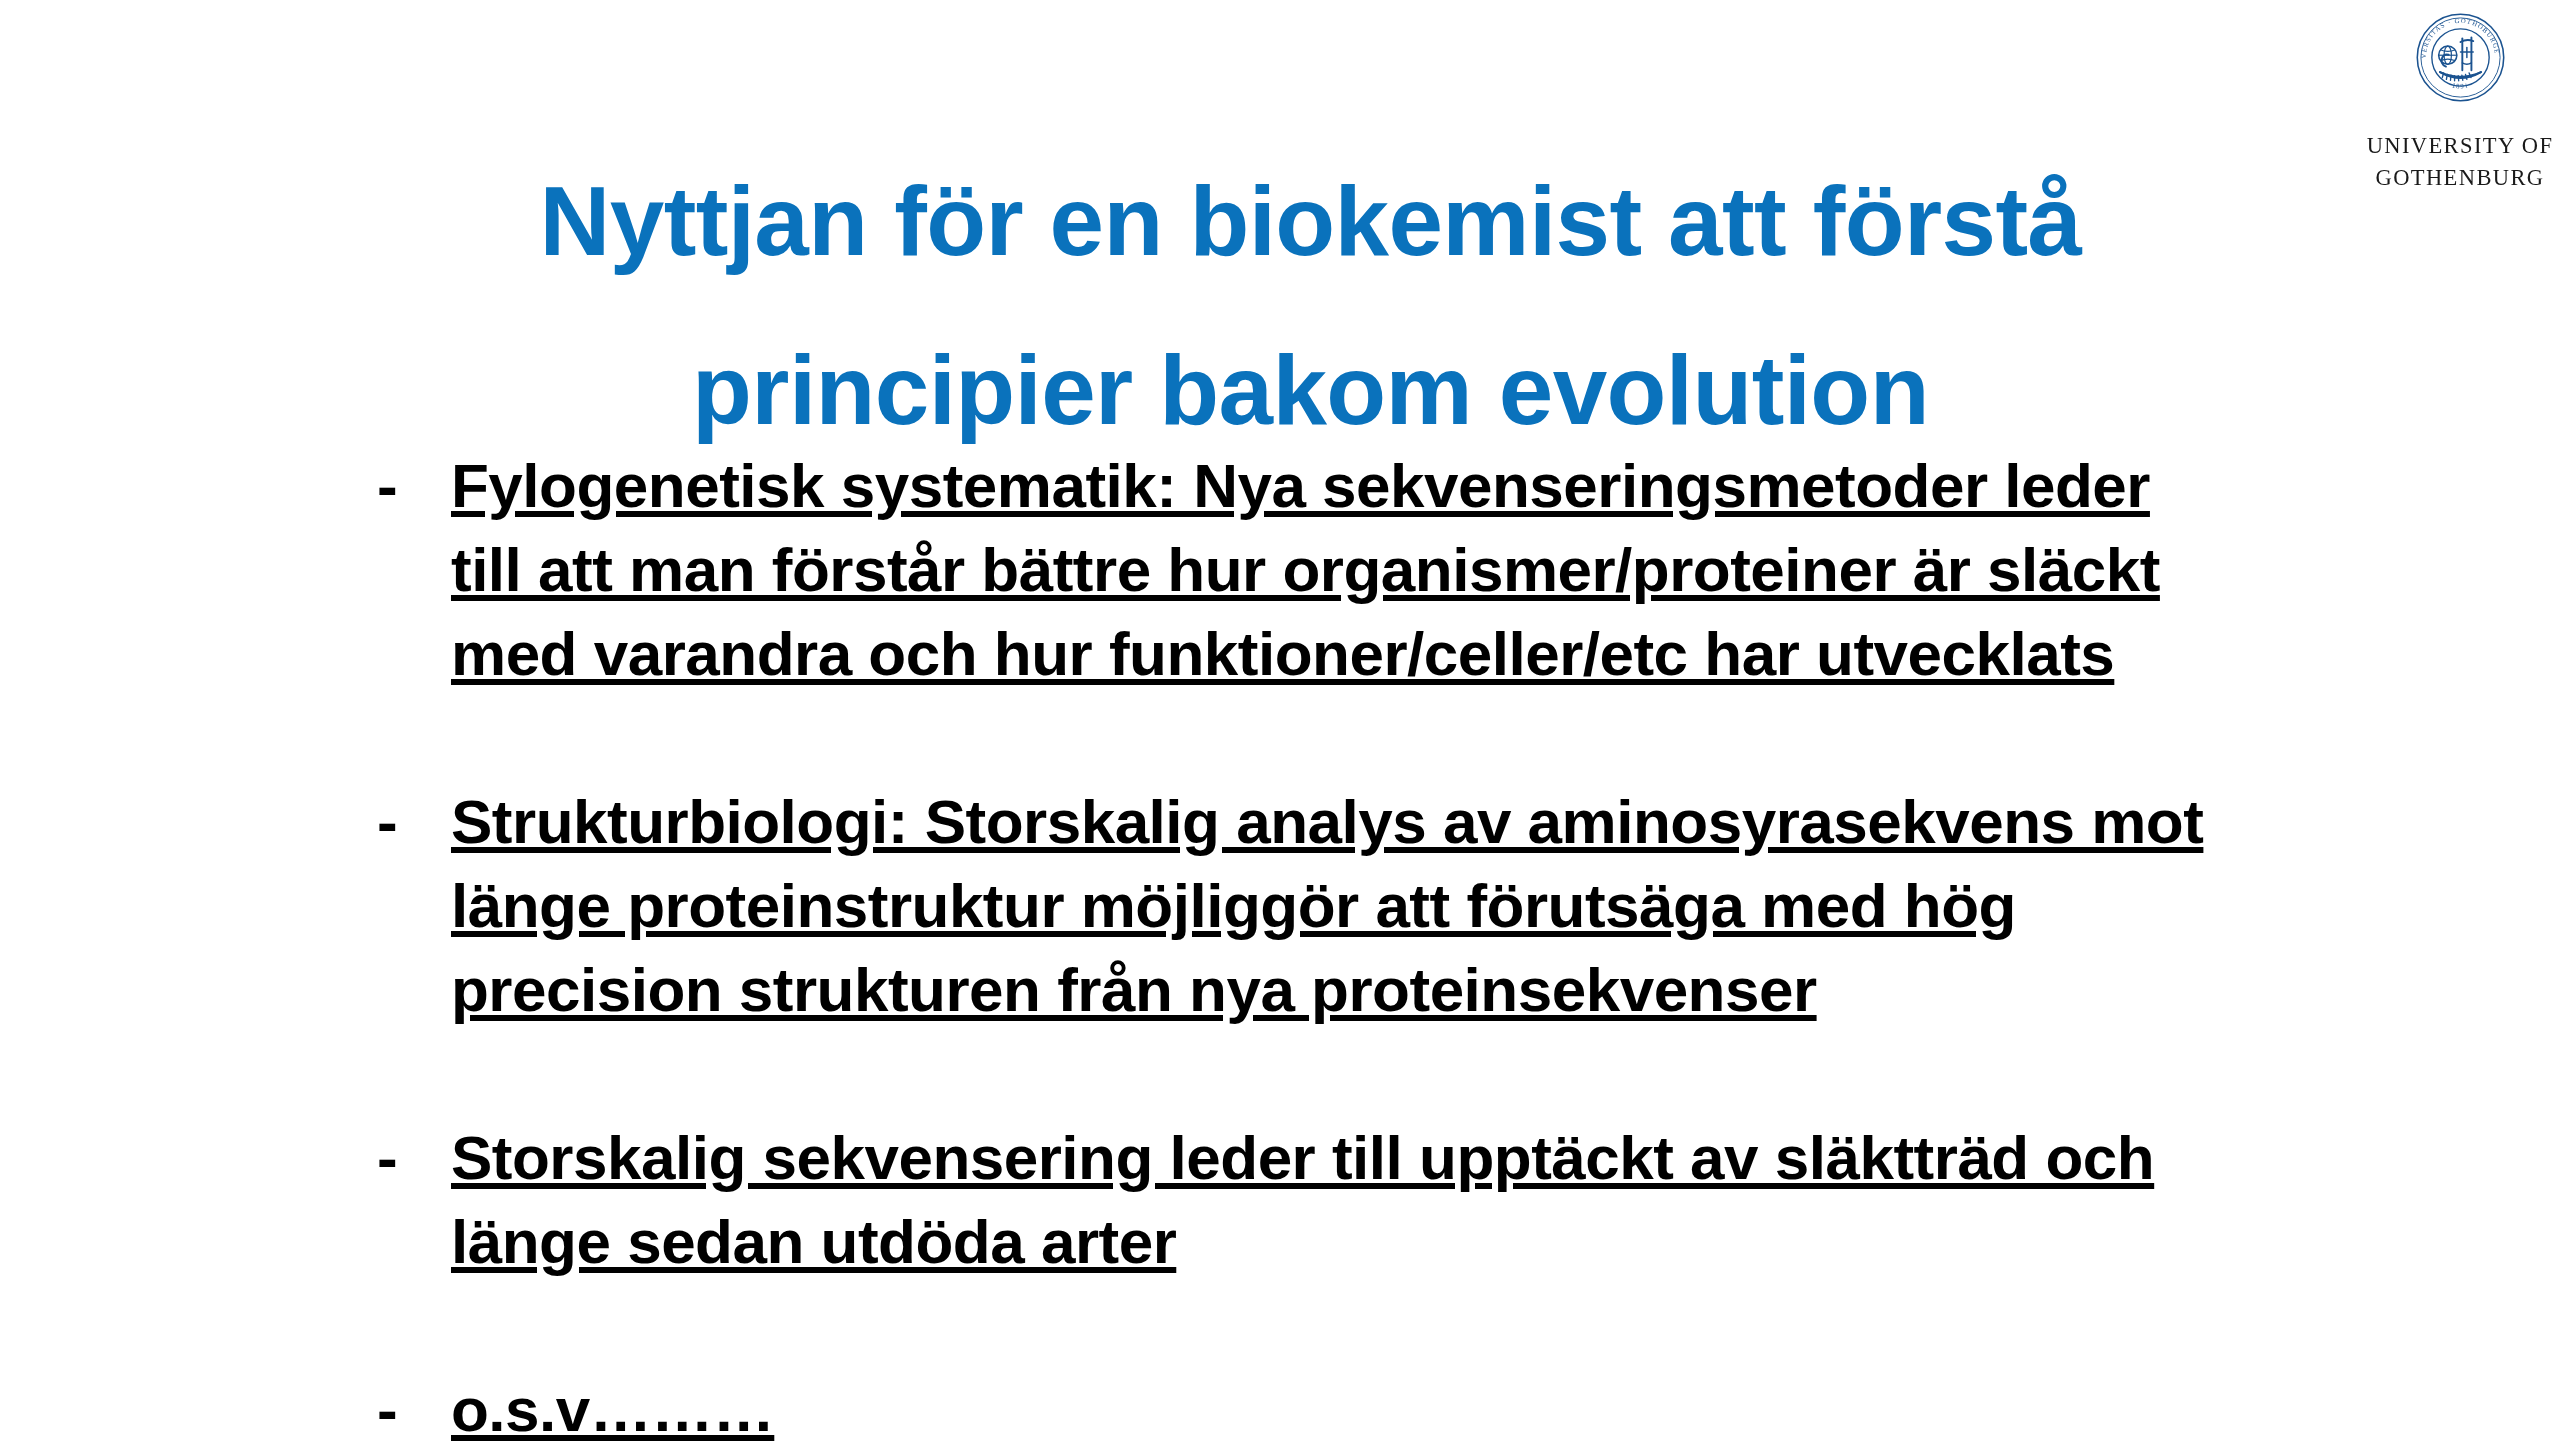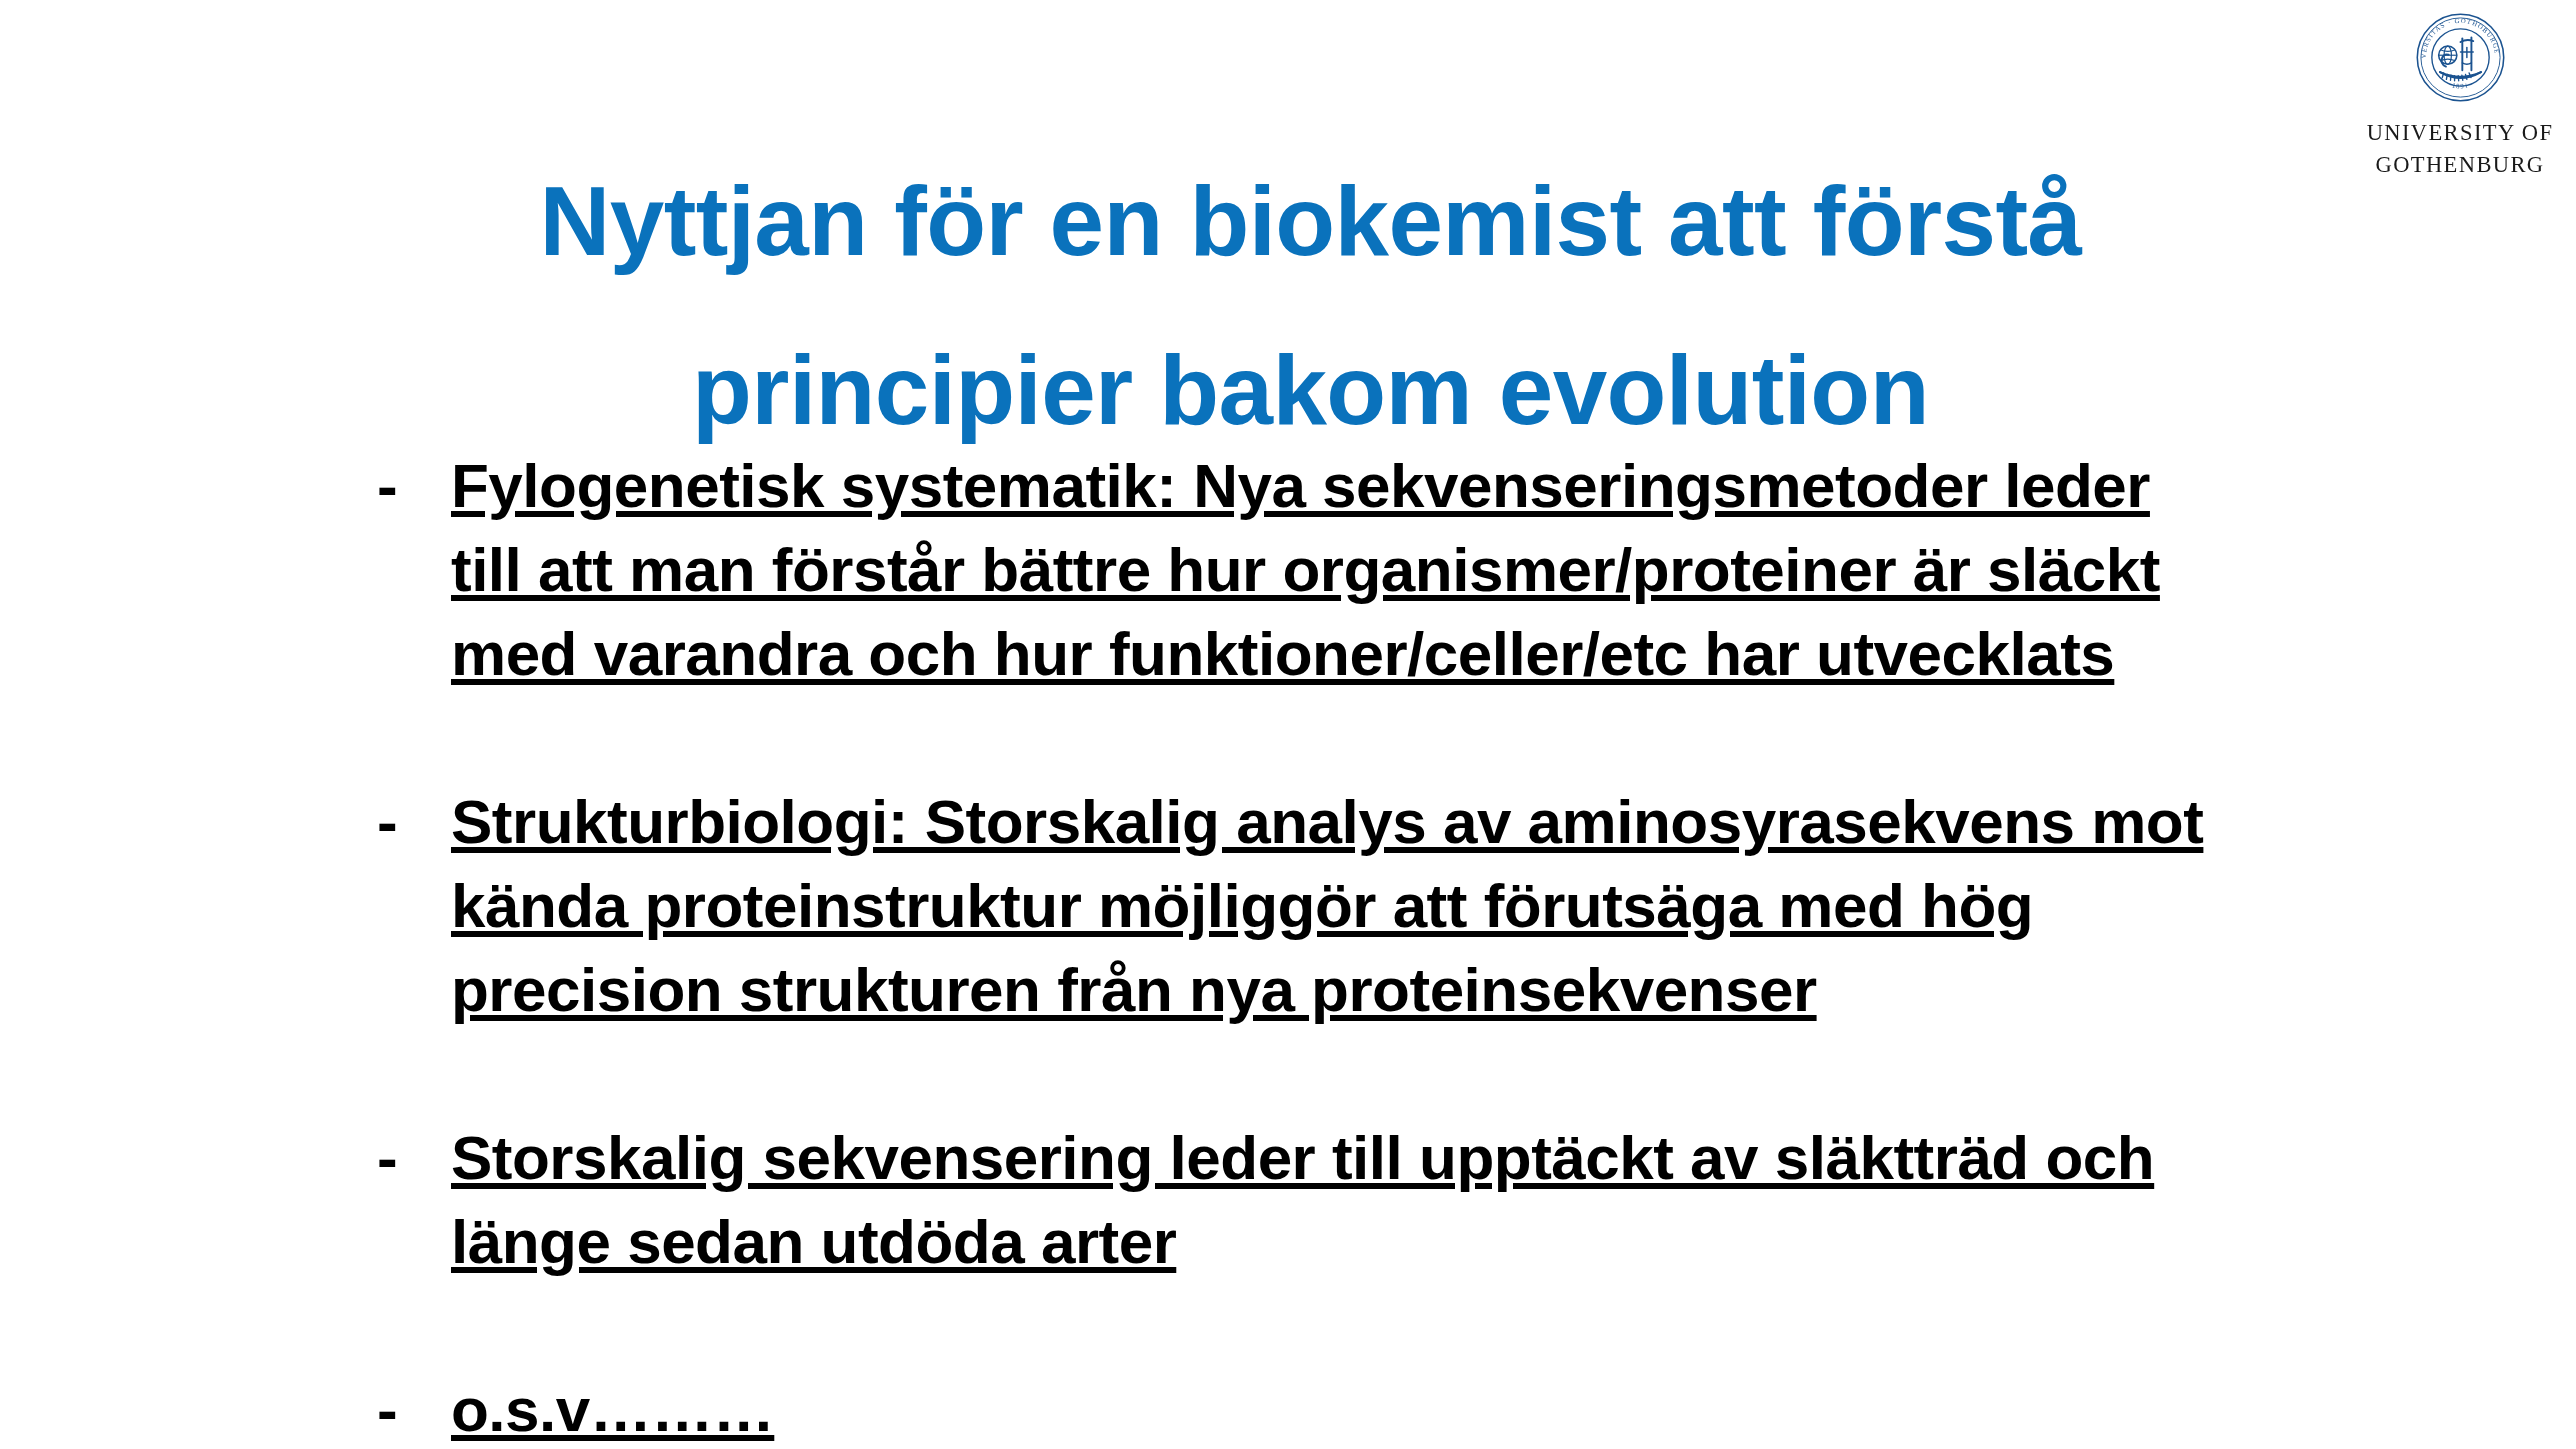--- a/index.html
+++ b/index.html
@@ -30,21 +30,21 @@
     width: 232px;
     text-align: center;
   }
   .logo-seal {
     display: block;
     margin: 0 auto;
     width: 91px;
     height: 91px;
   }
   .logo-wordmark {
-    margin-top: 14px;
+    margin-top: 27px;
     color: #1a1a1a;
     font-family: "Liberation Serif", serif;
     font-size: 22.5px;
     line-height: 1.42;
     letter-spacing: 1.4px;
     font-weight: 400;
     white-space: pre-line;
   }
 
   
@@ -154,21 +154,21 @@
 
   <div class="bullets">
 
     <div class="bullet-row">
       <span class="bullet-marker">-</span>
       <span class="bullet-text">Fylogenetisk systematik: Nya sekvenseringsmetoder leder till att man förstår bättre hur organismer/proteiner är släckt med varandra och hur funktioner/celler/etc har utvecklats</span>
     </div>
 
     <div class="bullet-row">
       <span class="bullet-marker">-</span>
-      <span class="bullet-text">Strukturbiologi: Storskalig analys av aminosyrasekvens mot kända proteinstruktur möjliggör att förutsäga med hög precision strukturen från nya proteinsekvenser</span>
+      <span class="bullet-text">Strukturbiologi: Storskalig analys av aminosyrasekvens mot länge proteinstruktur möjliggör att förutsäga med hög precision strukturen från nya proteinsekvenser</span>
     </div>
 
     <div class="bullet-row">
       <span class="bullet-marker">-</span>
       <span class="bullet-text">Storskalig sekvensering leder till upptäckt av släktträd och länge sedan utdöda arter</span>
     </div>
 
     <div class="bullet-row">
       <span class="bullet-marker">-</span>
       <span class="bullet-text">o.s.v………</span>

